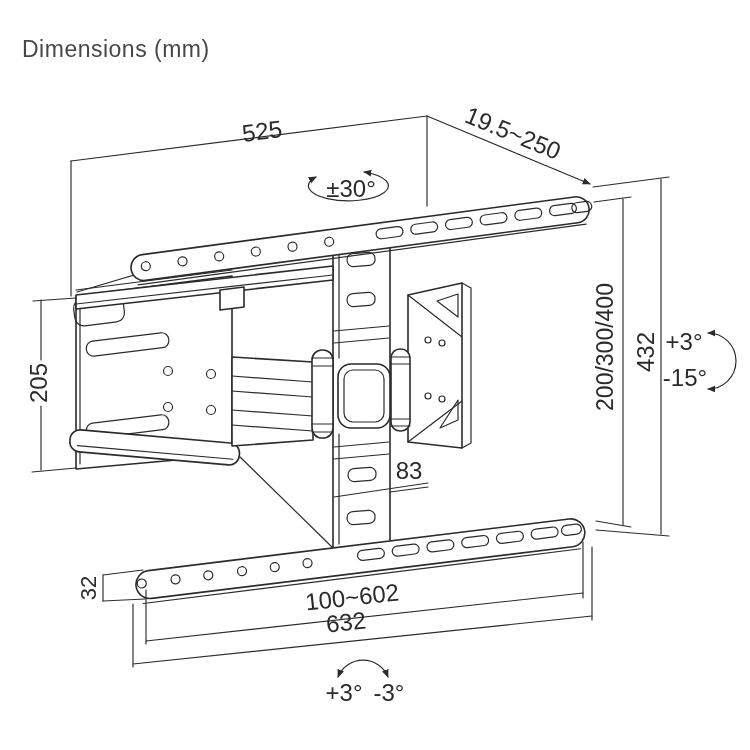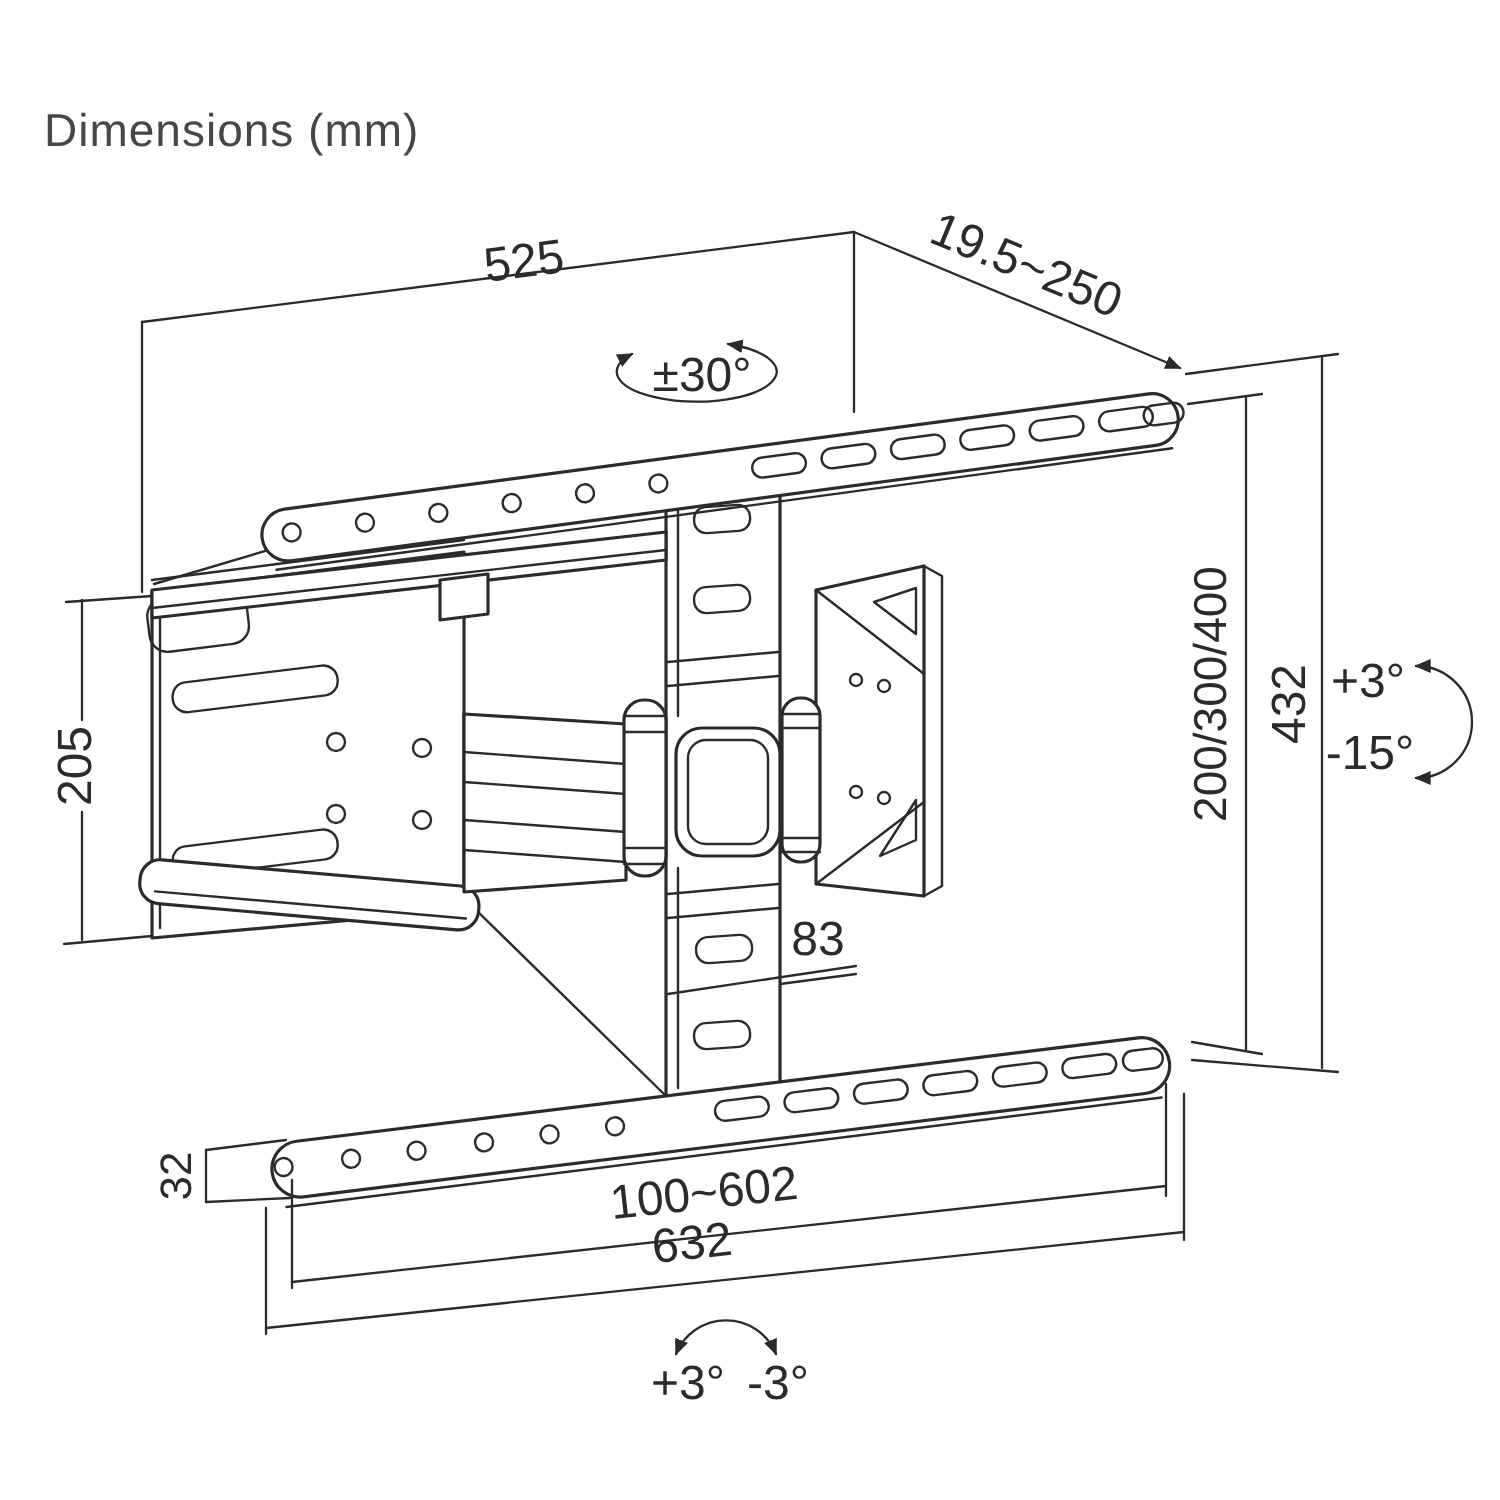--- a/index.html
+++ b/index.html
@@ -1,19 +1,19 @@
 <!DOCTYPE html>
 <html><head>
 <meta charset="utf-8">
 <style>
   html,body{margin:0;padding:0;background:#ffffff;}
   #stage{position:relative;width:750px;height:750px;background:#ffffff;overflow:hidden;
          font-family:"Liberation Sans",sans-serif;}
   #title{position:absolute;left:22px;top:36px;font-size:23px;letter-spacing:.5px;
-         color:#47474a;font-weight:500;margin-top:16px;}
+         color:#47474a;font-weight:500;}
   svg{position:absolute;left:0;top:0;}
   .part{stroke:#2b2b2d;stroke-width:1.6;fill:none;stroke-linecap:round;stroke-linejoin:round;}
   .fillw{fill:#ffffff;}
   .thin{stroke-width:1.2;}
   .dim{stroke:#2b2b2d;stroke-width:1.15;fill:none;stroke-linecap:round;}
   .lbl{font-family:"Liberation Sans",sans-serif;font-size:24px;fill:#2b2b2d;stroke:none;
        text-anchor:middle;dominant-baseline:central;}
   .lbl-sm{font-size:22px;}
   .lbl-xs{font-size:23px;}
   .arrhead{fill:#2b2b2d;stroke:none;}

